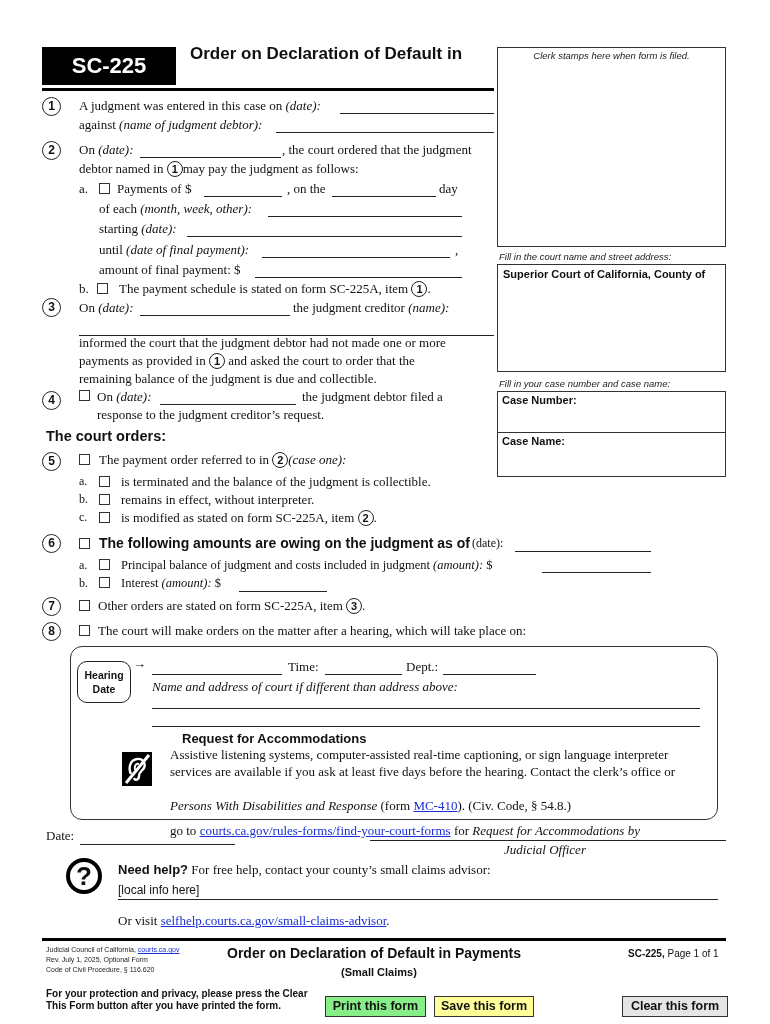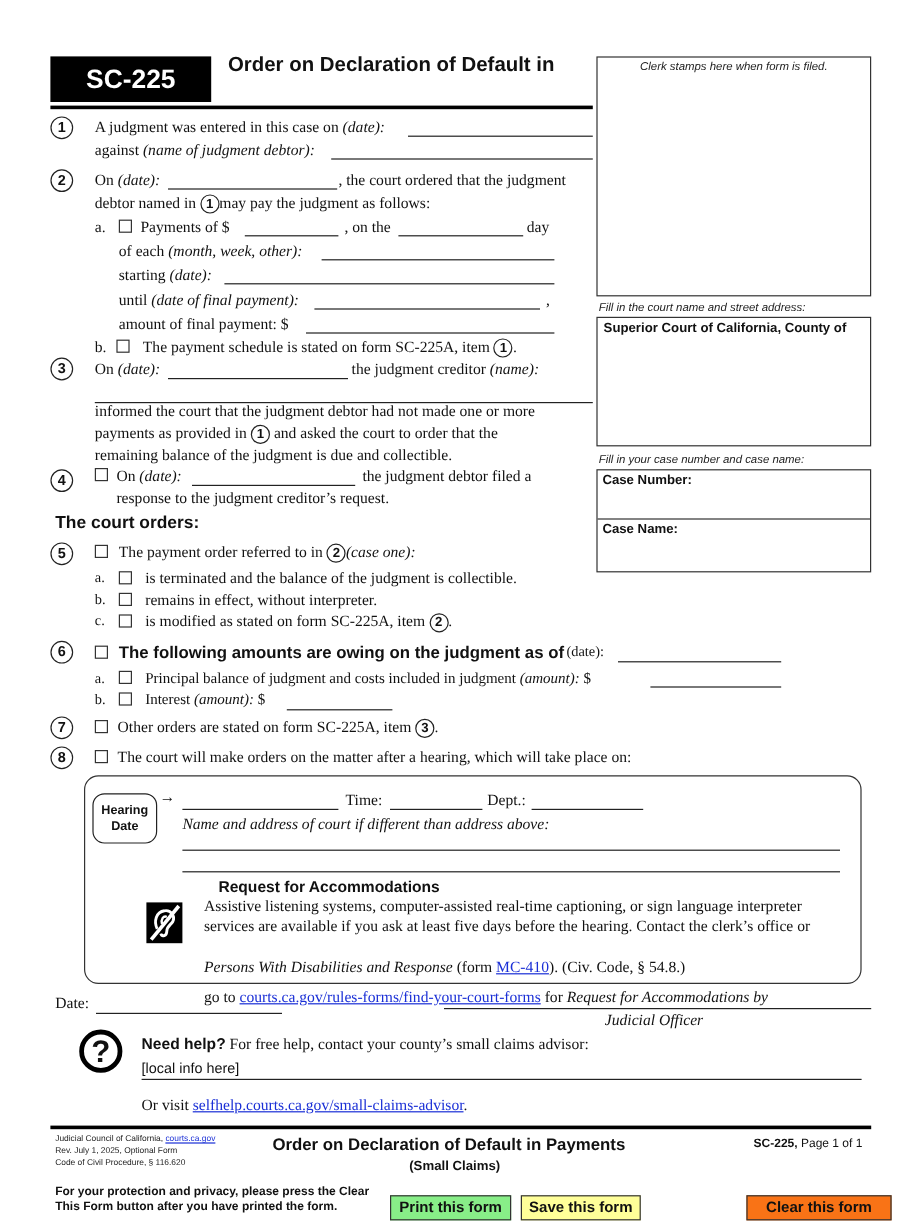--- a/index.html
+++ b/index.html
@@ -203,13 +203,13 @@
 <div class="foot-small" style="left:46px; top:955px;">Rev. July 1, 2025, Optional Form</div>
 <div class="foot-small" style="left:46px; top:965px;">Code of Civil Procedure, § 116.620</div>
 <div class="t sans" style="left:227px; top:945px; font-weight:bold; font-size:14px;">Order on Declaration of Default in Payments</div>
 <div class="t sans" style="left:341px; top:964px; font-weight:bold; font-size:11px;">(Small Claims)</div>
 <div class="t sans" style="left:628px; top:946px; font-size:10px;"><b>SC-225,</b><span> Page 1 of 1</span></div>
 <div class="t sans" style="left:46px; top:988px; font-weight:bold; font-size:10px; line-height:12px;">For your protection and privacy, please press the Clear</div>
 <div class="t sans" style="left:46px; top:1000px; font-weight:bold; font-size:10px; line-height:12px;">This Form button after you have printed the form.</div>
 
 <div class="btn" style="left:325px; top:996px; width:101px; background:#88ee88;">Print this form</div>
 <div class="btn" style="left:434px; top:996px; width:100px; background:#ffff99;">Save this form</div>
-<div class="btn" style="left:622px; top:996px; width:121px; background:#f97316;">Clear this form</div>
+<div class="btn" style="left:622px; top:996px; width:106px; background:#e5e5e5;">Clear this form</div>
 
 </body></html>

